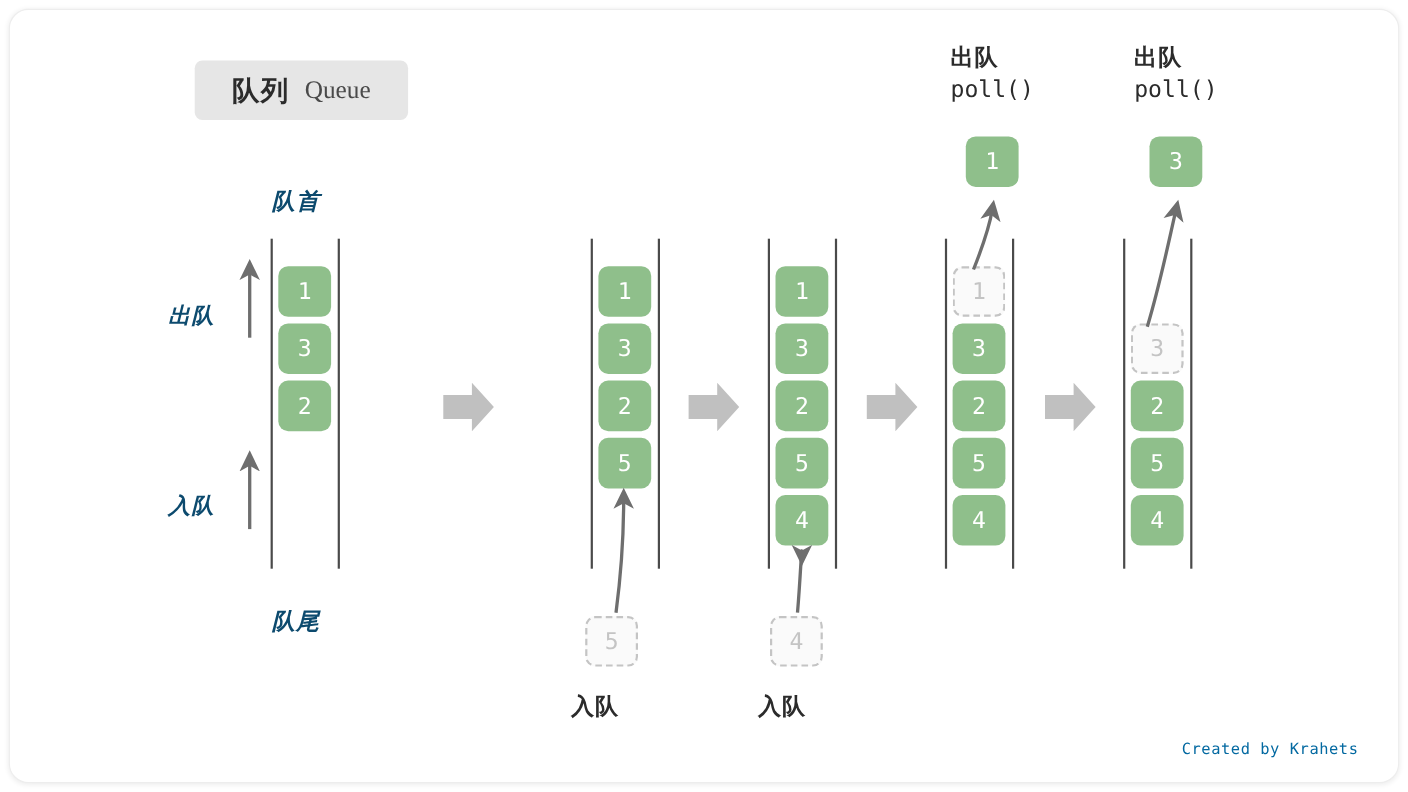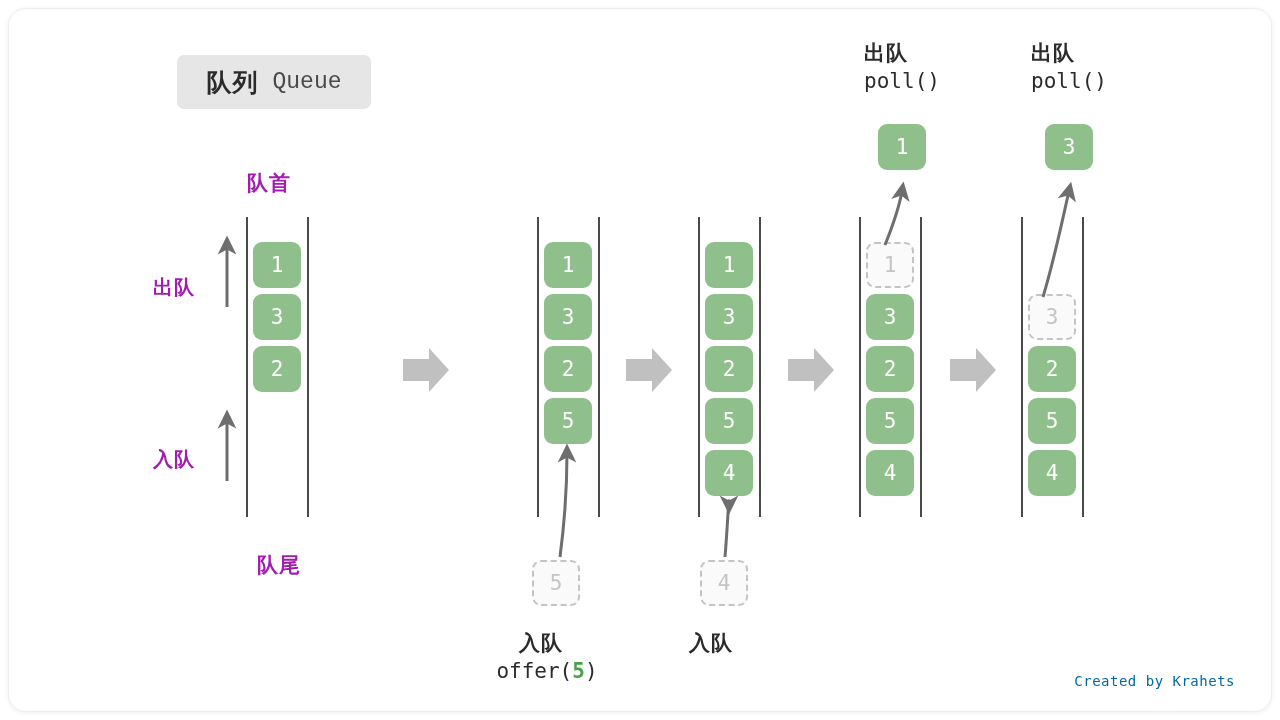--- a/index.html
+++ b/index.html
@@ -46,31 +46,32 @@
     justify-content: center;
     gap: 14px;
   }
   .title-cn {
     font-size: 25px;
     font-weight: bold;
     color: #2b2b2b;
     letter-spacing: 1px;
   }
   .title-en {
-    font-family: Liberation Mono, monospace;
+    font-family: Liberation Serif, serif;
     font-size: 23px;
     color: #4a4a4a;
   }
 
   
   .lbl {
     position: absolute;
-    color: #a21caf;
+    color: #0c4a6e;
     font-weight: bold;
     white-space: nowrap;
+    font-style: italic;
   }
   .lbl-head, .lbl-tail {
     font-size: 21px;
     letter-spacing: 1px;
   }
   .lbl-side {
     font-size: 20px;
     letter-spacing: 1px;
   }
 
@@ -153,21 +154,21 @@
 
 <div id="canvas">
   <div class="card">
 
     <div class="title-badge">
       <span class="title-cn">队列</span>
       <span class="title-en">Queue</span>
     </div>
 
     <div class="lbl lbl-head" style="left:238px; top:160px;">队首</div>
-    <div class="lbl lbl-tail" style="left:248px; top:542px;">队尾</div>
+    <div class="lbl lbl-tail" style="left:238px; top:542px;">队尾</div>
     <div class="lbl lbl-side" style="left:144px; top:265px;">出队</div>
     <div class="lbl lbl-side" style="left:144px; top:437px;">入队</div>
 
     <div class="rail" style="left:237px; top:208px; height:300px;"></div>
     <div class="rail" style="left:298px; top:208px; height:300px;"></div>
 
     <div class="rail" style="left:528px; top:208px; height:300px;"></div>
     <div class="rail" style="left:589px; top:208px; height:300px;"></div>
 
     <div class="rail" style="left:689px; top:208px; height:300px;"></div>
@@ -206,21 +207,20 @@
     <div class="cell solid" style="left:1019px; top:441px;">4</div>
 
     <div class="cell ghost" style="left:523px; top:551px;">5</div>
     <div class="cell ghost" style="left:691px; top:551px;">4</div>
 
     <div class="cell solid" style="left:869px; top:115px;">1</div>
     <div class="cell solid" style="left:1036px; top:115px;">3</div>
 
     <div class="op" style="left:438px; top:620px; width:200px;">
       <div class="op-cn" style="text-align:left; padding-left:72px;">入队</div>
-      <div class="op-code"><span>offer(</span><span class="num">5</span><span>)</span></div>
     </div>
 
     <div class="op" style="left:608px; top:620px; width:200px;">
       <div class="op-cn" style="text-align:left; padding-left:72px;">入队</div>
     </div>
 
     <div class="op" style="left:793px; top:30px; width:200px;">
       <div class="op-cn" style="text-align:left; padding-left:62px;">出队</div>
       <div class="op-code"><span>poll(</span><span class="num"></span><span>)</span></div>
     </div>

